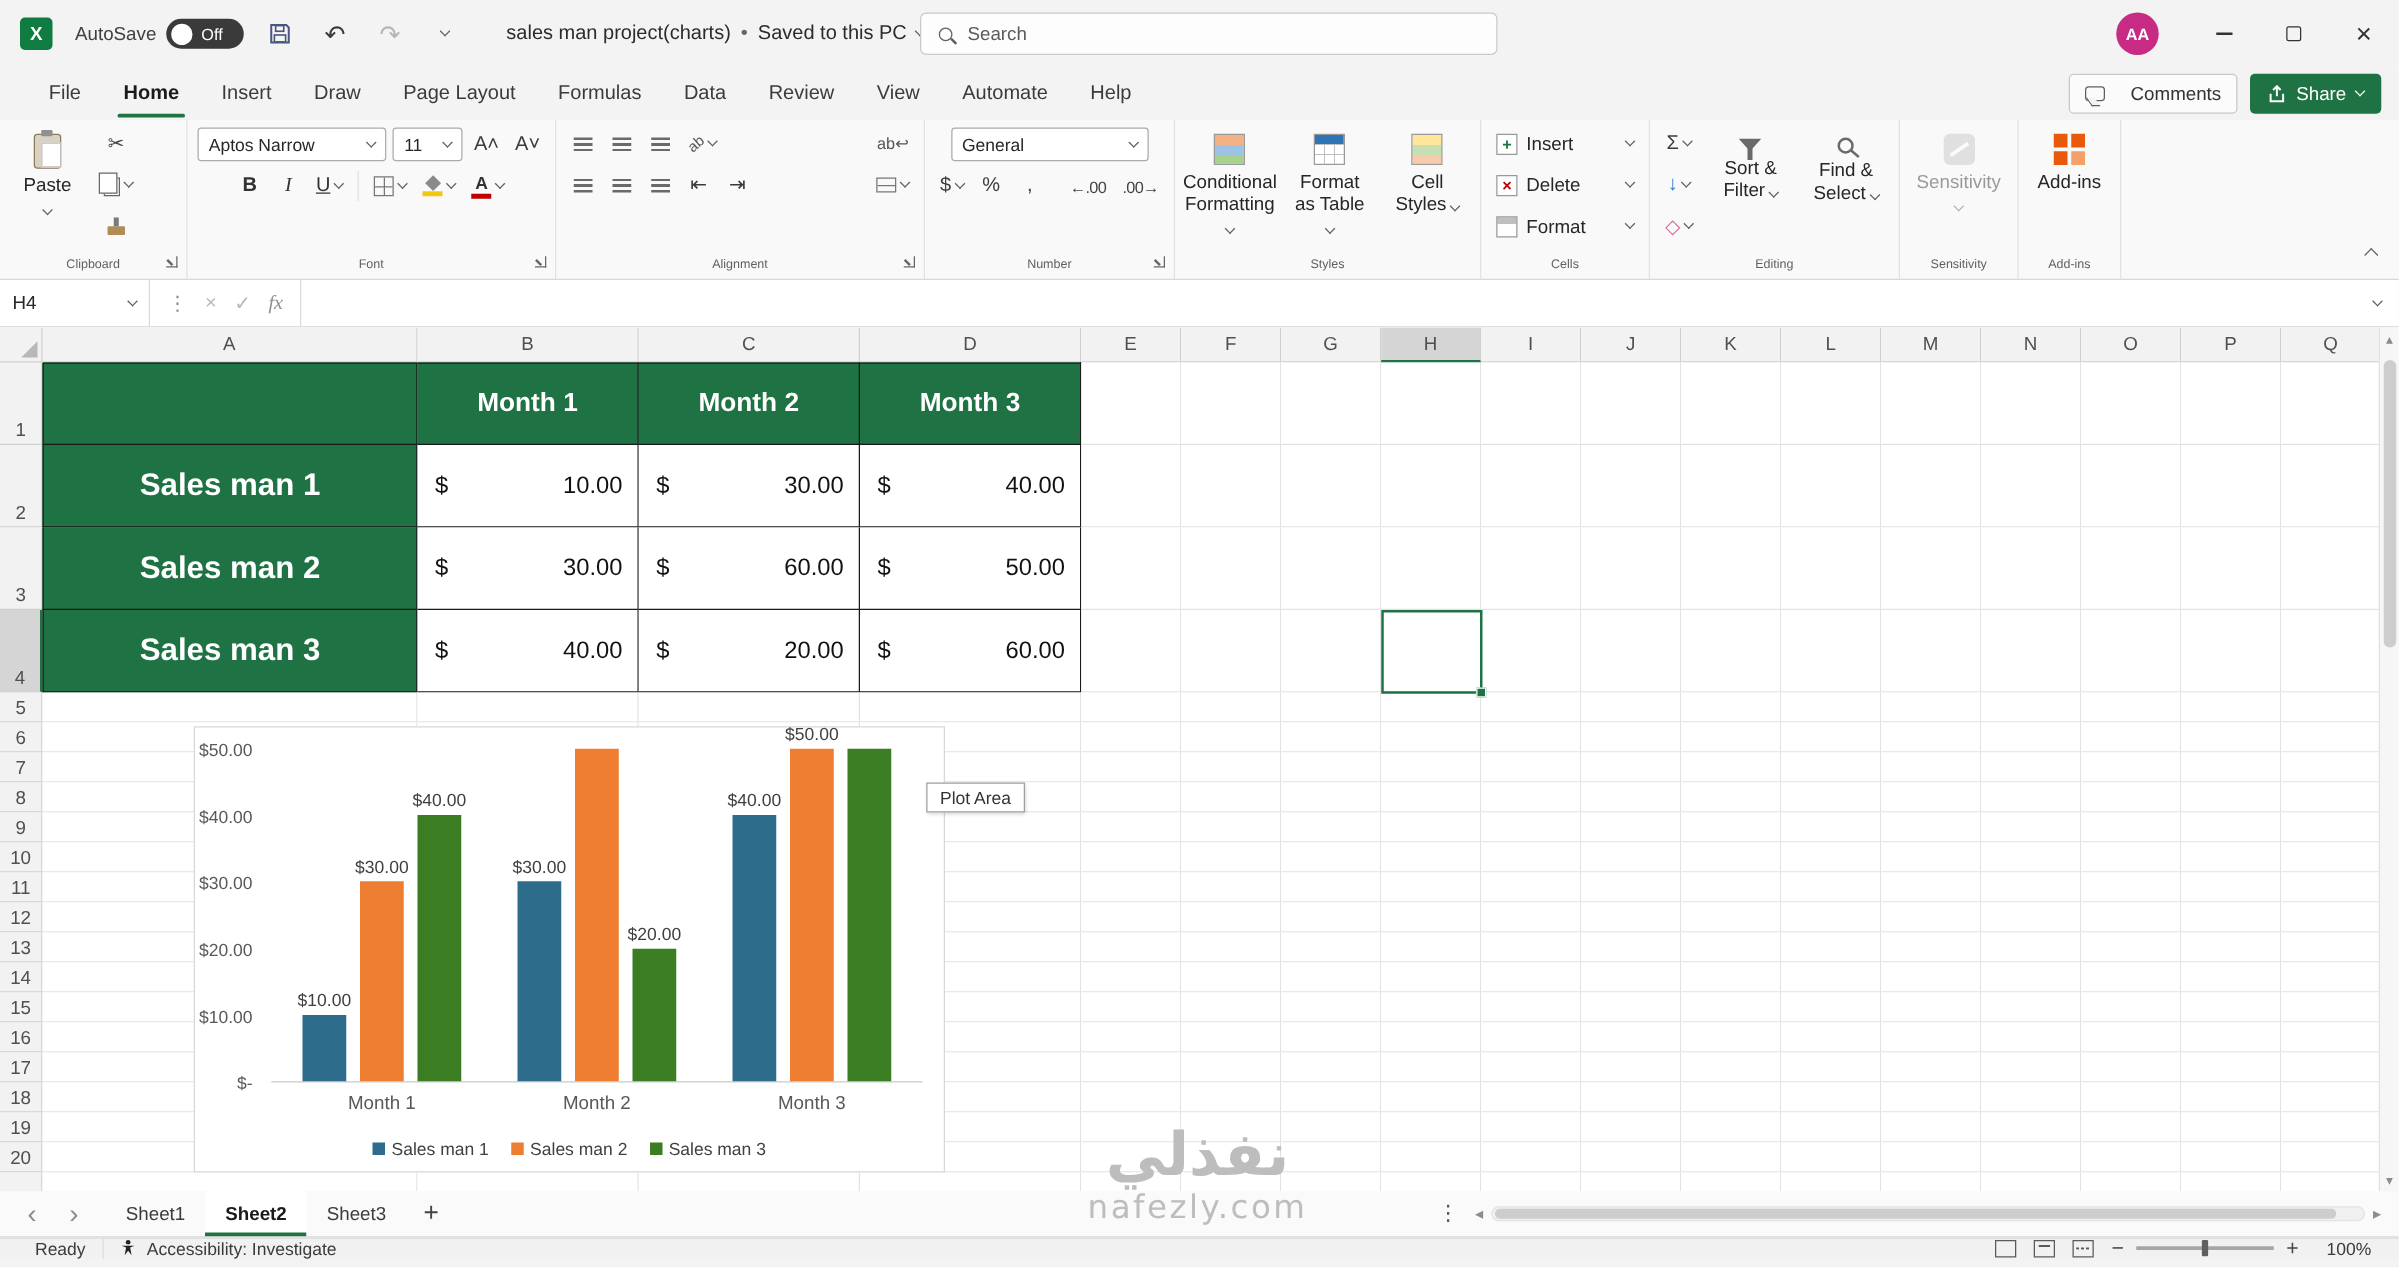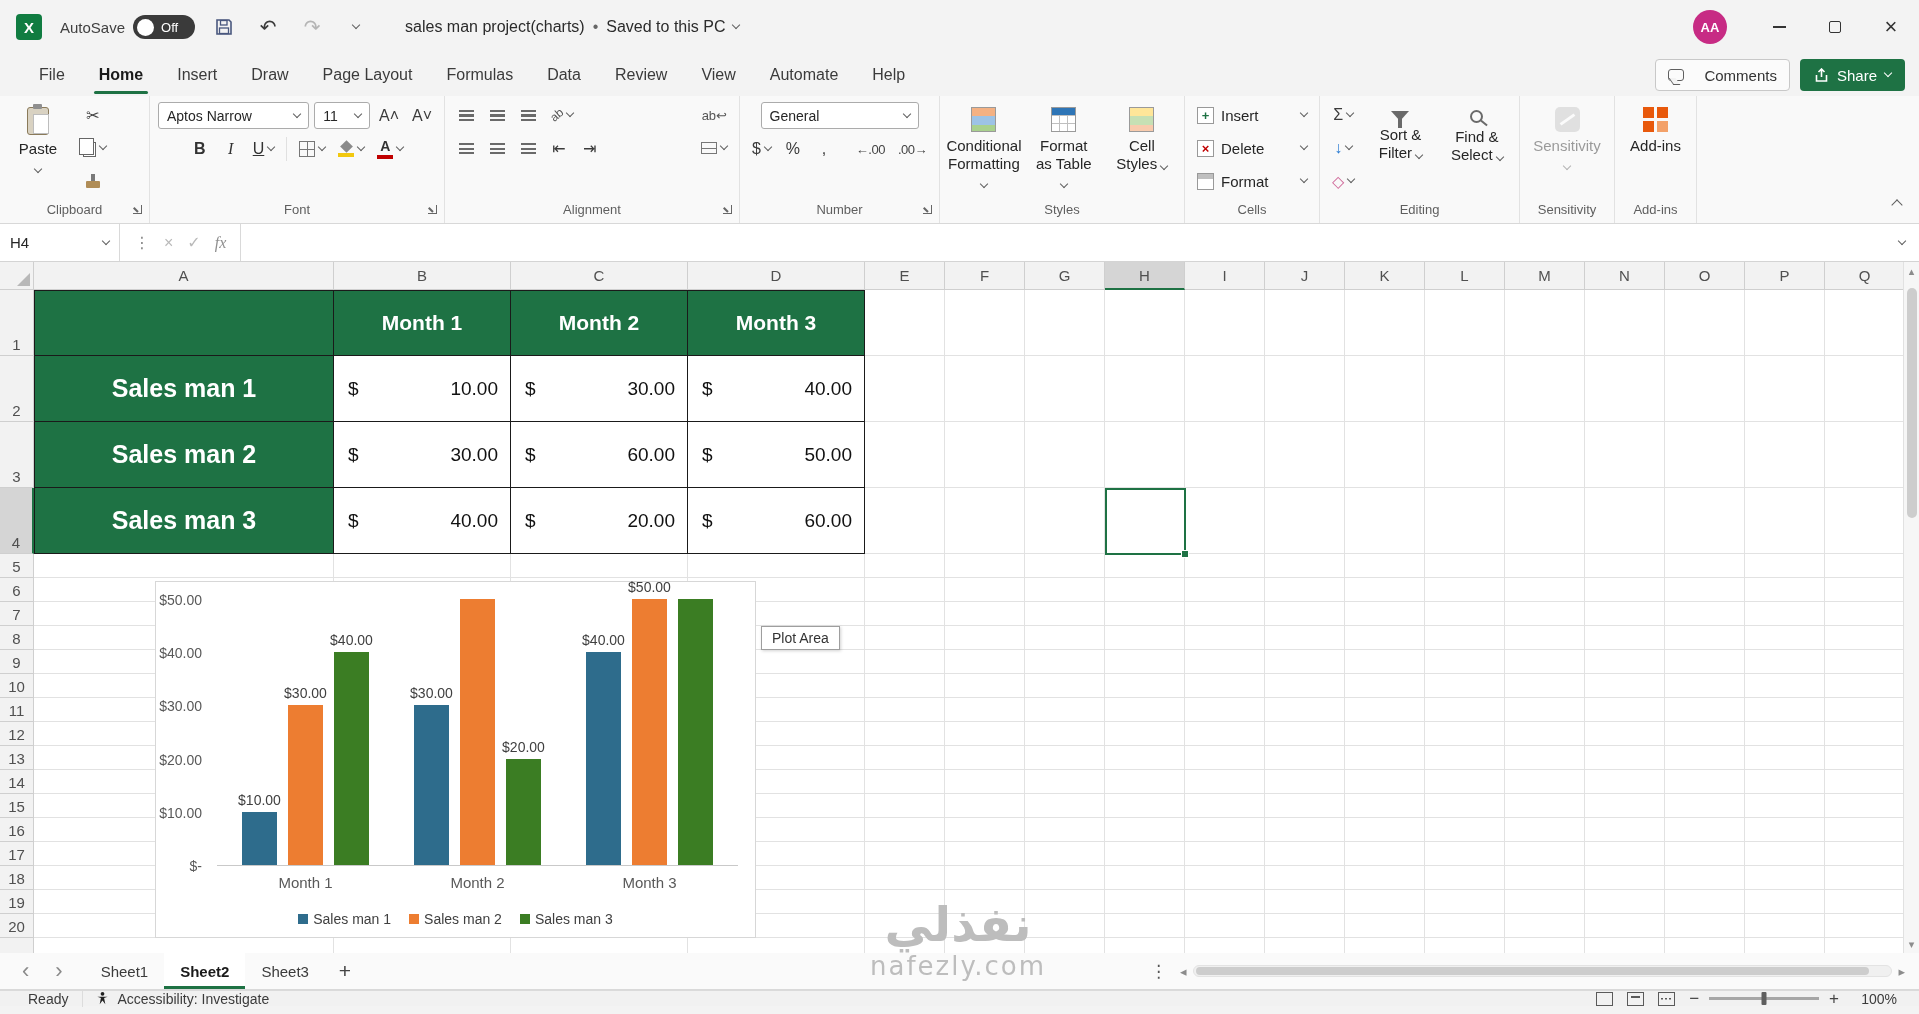--- a/index.html
+++ b/index.html
@@ -44,21 +44,21 @@
   .share-btn { display:flex; align-items:center; gap:8px; height:32px; padding:0 14px; background:#1E7244; border-radius:4px; color:#fff; font-size:15px;text-align:center; }
   .share-btn .chev { border-color:#fff; }
 
   .chev { display:inline-block; width:8px; height:8px; border-right:1.8px solid #5f5f5f; border-bottom:1.8px solid #5f5f5f; transform:rotate(45deg); margin-top:-4px; }
   .chev.s { width:6px; height:6px; border-width:1.5px; }
   .chev.up { transform:rotate(225deg); margin-top:4px; }
 
   
   .ribbon { height:128px; background:#f9f9f9; border-bottom:1px solid #d8d8d8; display:flex; position:relative; }
   .rgroup { position:relative; border-right:1px solid #e2e2e2; padding:6px 8px 30px; flex:0 0 auto; }
-  .rg-label { position:absolute; left:0; right:0; bottom:6px; text-align:center; font-size:13px; color:#5f5f5f; }
+  .rg-label { position:absolute; left:0; right:0; bottom:6px; text-align:center; font-size:10px; color:#5f5f5f; }
   .launcher { position:absolute; right:7px; bottom:9px; width:9px; height:9px; border-right:1.6px solid #666; border-bottom:1.6px solid #666; }
   .launcher::before { content:''; position:absolute; right:2px; bottom:2px; width:6px; height:1.6px; background:#666; transform:rotate(45deg); }
   .rg-body { display:flex; gap:8px; align-items:flex-start; height:92px; }
   .bigbtn { display:flex; flex-direction:column; align-items:center; gap:5px; padding:5px 5px 0; border-radius:4px; min-width:60px; }
   .bigbtn.disabled { opacity:.45; }
   .bb-label { font-size:15px; color:#262626; text-align:center; line-height:1.2; max-width:86px; }
   .rows { display:flex; flex-direction:column; gap:7px; }
   .hrow { display:flex; align-items:center; gap:5px;justify-content:center; }
   .sbtn { display:inline-flex; align-items:center; justify-content:center; gap:4px; min-width:26px; height:26px; padding:0 4px; border-radius:3px; background:transparent; border:0; font-size:16px; color:#3b3b3b; font-family:inherit; }
   .combo { display:flex; align-items:center; justify-content:space-between; background:#fff; border:1px solid #ababab; border-radius:3px; height:27px; padding:0 8px; font-size:14px; color:#262626; }
@@ -157,21 +157,21 @@
   .ytick { position:absolute; right:0; font-size:14px; color:#595959; white-space:nowrap; }
   .chart-plot { position:absolute; left:61px; right:17px; top:18px; height:266px; border-bottom:1px solid #c9c9c9; display:flex; justify-content:space-between; align-items:flex-end; padding:0 25px; }
   .bar-group { display:flex; align-items:flex-end; gap:11px; }
   .bar { width:35px; position:relative; }
   .bar-label { position:absolute; bottom:100%; margin-bottom:4px; left:50%; transform:translateX(-50%); white-space:nowrap; font-size:14px; color:#3f3f3f; }
   .chart-xaxis { position:absolute; left:61px; right:17px; top:292px; display:flex; justify-content:space-between; padding:0 25px; }
   .xtick { width:127px; text-align:center; font-size:15px; color:#595959; }
   .chart-legend { position:absolute; left:0; right:0; bottom:10px; display:flex; justify-content:center; gap:18px; font-size:14px; color:#404040; }
   .leg-item { display:flex; align-items:center; gap:5px; }
   .leg-swatch { width:10px; height:10px; display:inline-block; }
-  .plot-tooltip { position:absolute; left:585px; top:44px; background:#fff; border:1px solid #9e9e9e; padding:3px 10px; font-size:14px; color:#333; box-shadow:1px 1px 3px rgba(0,0,0,.18); white-space:nowrap;margin-left:20px; }
+  .plot-tooltip { position:absolute; left:585px; top:44px; background:#fff; border:1px solid #9e9e9e; padding:3px 10px; font-size:14px; color:#333; box-shadow:1px 1px 3px rgba(0,0,0,.18); white-space:nowrap; }
 
   
   .watermark { position:absolute; left:958px; top:898px; transform:translateX(-50%); text-align:center; color:#bdbdbd; z-index:40; pointer-events:none; font-family:"DejaVu Sans",sans-serif; }
   .wm-ar { font-size:48px; font-weight:bold; line-height:1.1; }
   .wm-dom { font-size:26px; letter-spacing:2px; }
 
   
   .tabbar { height:37px; background:#fafafa; border-bottom:1px solid #d9d9d9; display:flex; align-items:stretch; position:relative; }
   .tb-nav { display:flex; align-items:center; gap:26px; padding:0 22px; color:#8a8a8a; font-size:22px; }
   .sheet-tab { display:flex; align-items:center; padding:0 16px; font-size:15px; color:#3b3b3b; position:relative; }
@@ -229,20 +229,24 @@
         </span>
       <span class="qbtn">
           <span class="chev s"></span>
         </span>
     </div>
     <div class="doc-title">
       <span>sales man project(charts)</span>
       <span class="dot">•</span>
       <span>Saved to this PC</span>
       <span class="chev s"></span>
+    </div>
+    <div class="searchbox">
+      <span class="mag"></span>
+      <span>Search</span>
     </div>
     <div class="tb-right">
       <span class="avatar">AA</span>
       <span class="winbtn">
           <span class="ic-min"></span>
         </span>
       <span class="winbtn">
           <span class="ic-max"></span>
         </span>
       <span class="winbtn">

